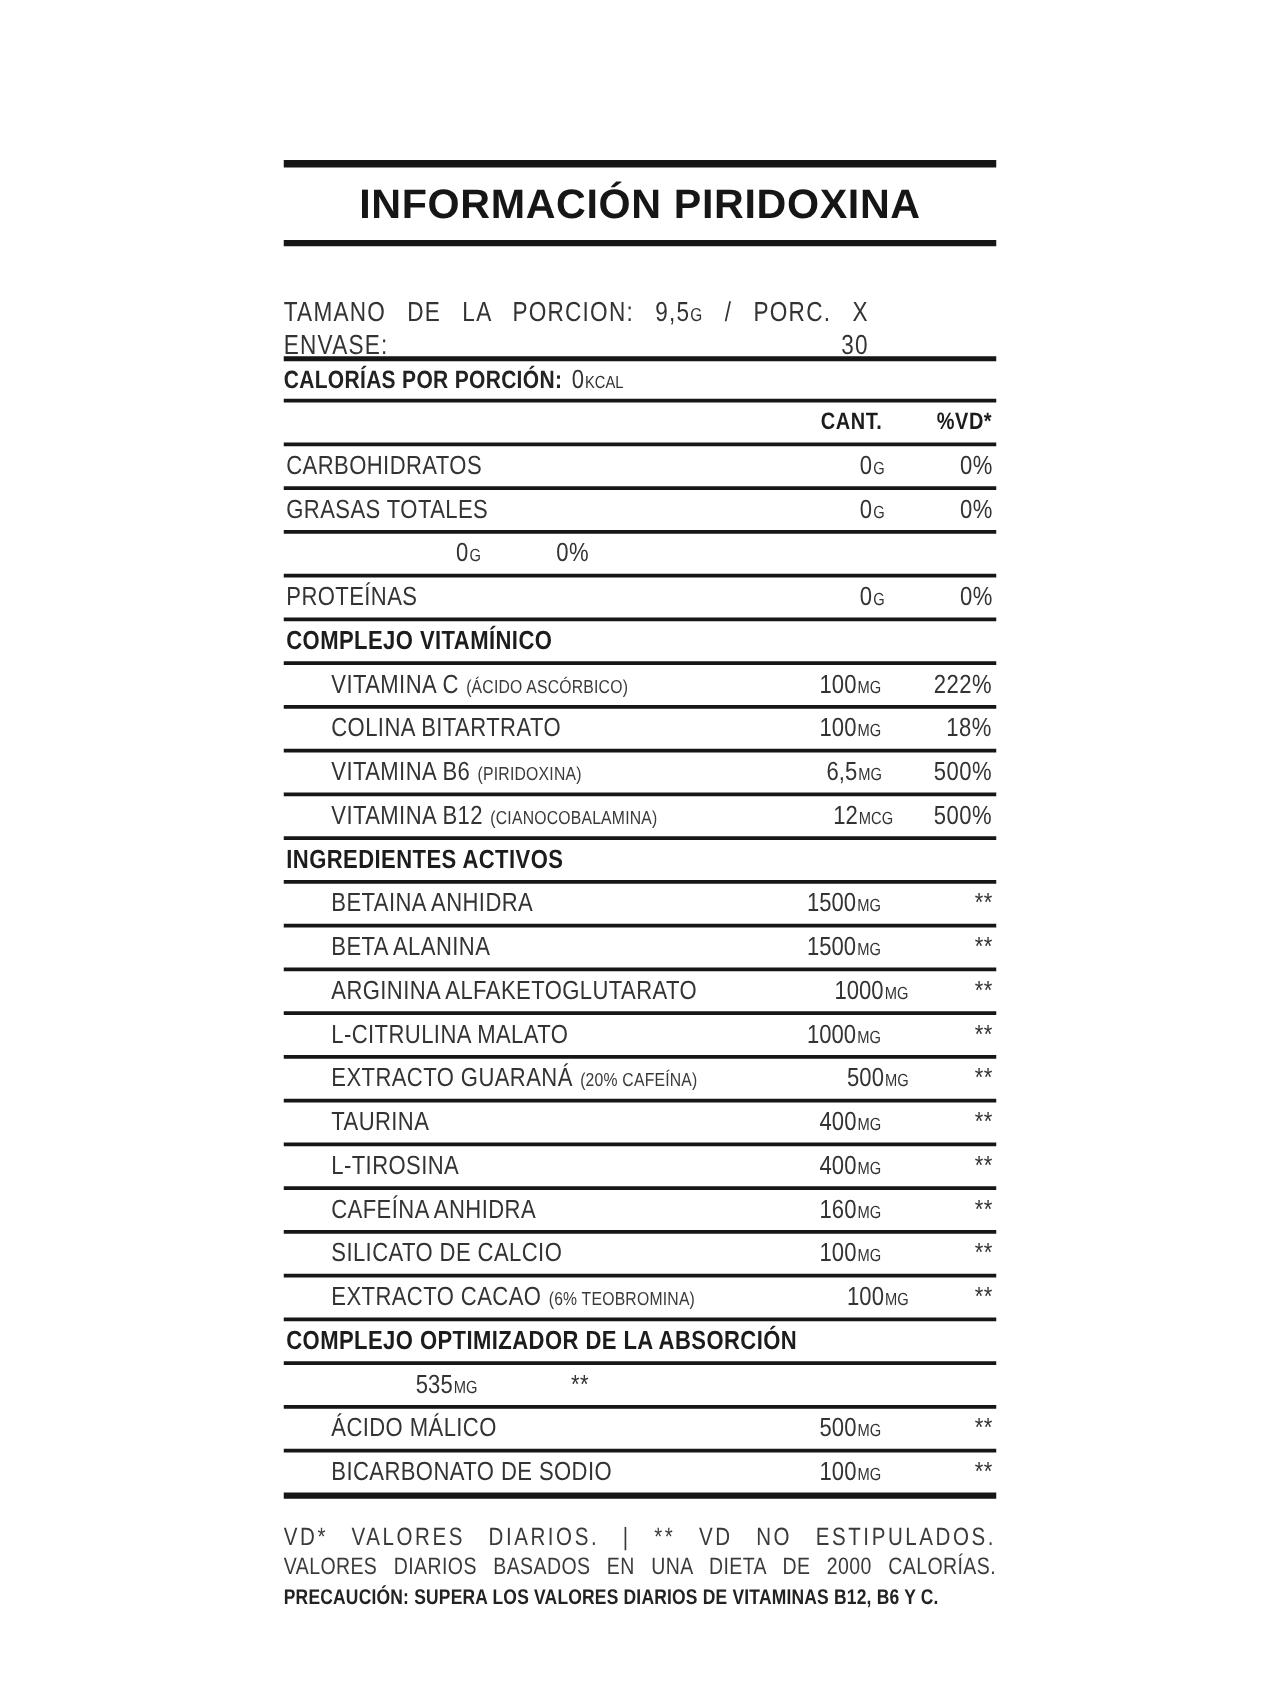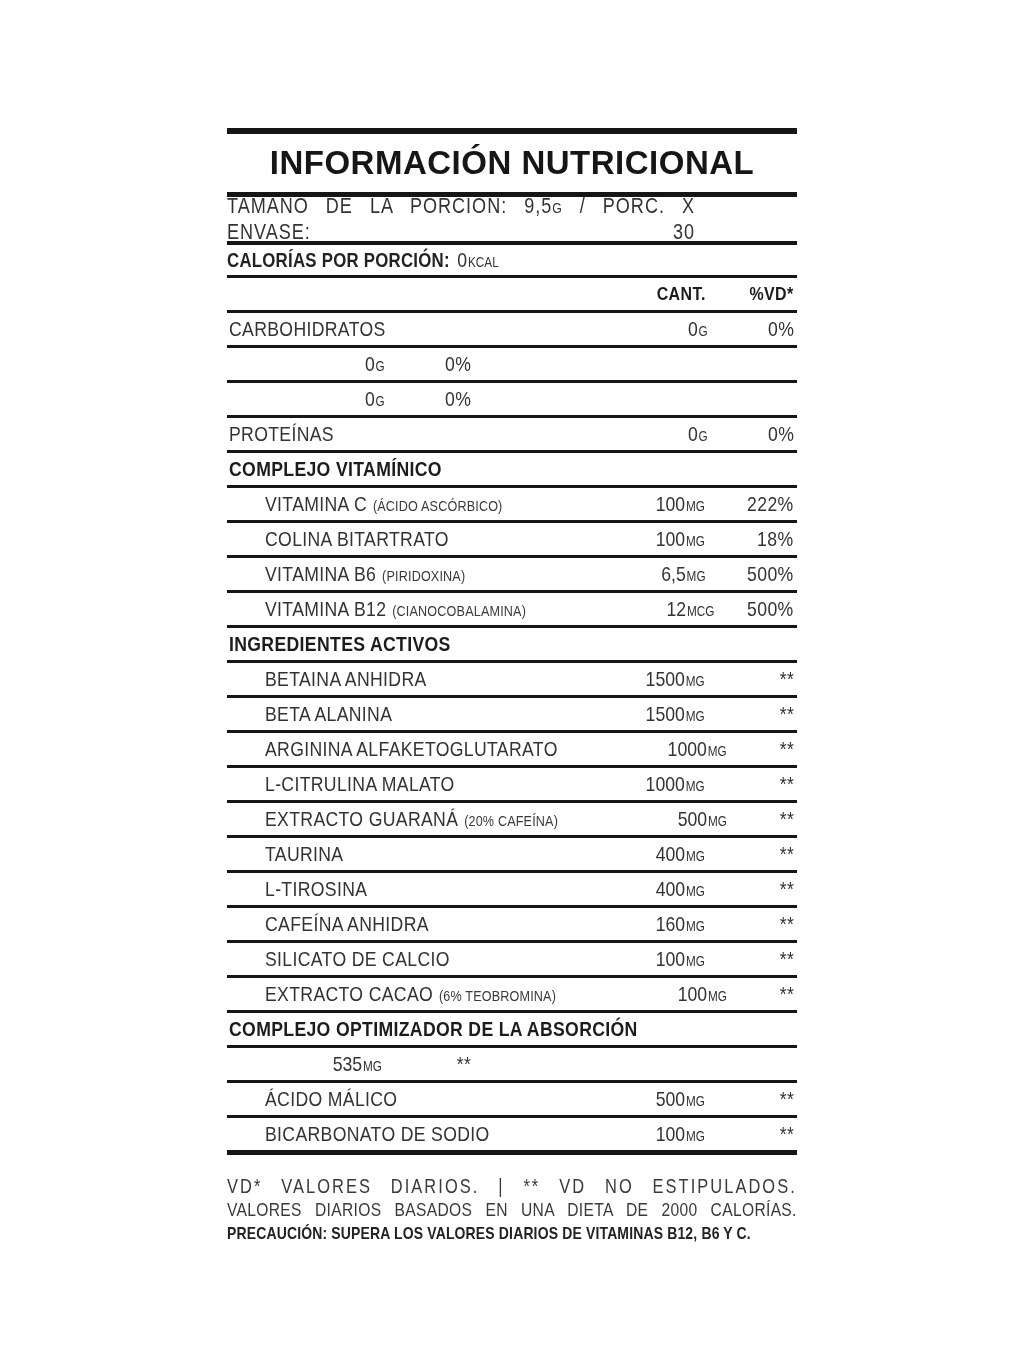--- a/index.html
+++ b/index.html
@@ -26,21 +26,21 @@
   .cxc { transform-origin: 50% 50%; }
   .cxr { transform-origin: 100% 50%; }
 
   .title-row {
     height: 58px;
     display: flex; align-items: center; justify-content: center;
     font-weight: bold; font-size: 33px; letter-spacing: 0.5px;
     color: #161616;
   }
 
-  .serving-row { height: 44px; display: flex; align-items: center; overflow: hidden; }
+  .serving-row { height: 44px; display: flex; align-items: center; overflow: hidden; margin-top: 44px; }
   .serving-line {
     display: block; width: 694px;
     transform: scaleX(0.821); transform-origin: 0 50%;
     font-size: 22px; letter-spacing: 1.2px;
     text-align: justify; text-align-last: justify;
     color: #333333;
   }
   .unit-sm { font-size: 15px; }
 
   .calories-row { height: 30px; display: flex; align-items: center; }
@@ -81,21 +81,21 @@
   .f3 { font-weight: bold; font-size: 17px; letter-spacing: 0.2px; line-height: 25px; color: #222; }
 </style>
 </head>
 <body>
 
 <div class="sheet">
 
   <div class="rule r6"></div>
 
   <div class="title-row">
-    <span>INFORMACIÓN NUTRICIONAL</span>
+    <span>INFORMACIÓN PIRIDOXINA</span>
   </div>
 
   <div class="rule r5"></div>
 
   <div class="serving-row">
     <span class="serving-line"><span>TAMAÑO DE LA PORCIÓN: 9,5</span><span class="unit-sm">G</span><span> / PORC. X ENVASE: 30</span></span>
   </div>
 
   <div class="rule r4"></div>
 
@@ -117,20 +117,21 @@
     </div>
   </div>
 
   <div id="table-body">
       <div class="row">
         <div class="cell lbl"><span class="cx"><span class="row-label">CARBOHIDRATOS</span></span></div>
         <div class="cell amt"><span class="cx cxc"><span class="amt-num">0</span><span class="amt-unit">G</span></span></div>
         <div class="cell dv"><span class="cx cxr dv-val">0%</span></div>
       </div>
       <div class="row">
+        <div class="cell lbl"><span class="cx"><span class="row-label">GRASAS TOTALES</span></span></div>
         <div class="cell amt"><span class="cx cxc"><span class="amt-num">0</span><span class="amt-unit">G</span></span></div>
         <div class="cell dv"><span class="cx cxr dv-val">0%</span></div>
       </div>
       <div class="row ind">
         <div class="cell amt"><span class="cx cxc"><span class="amt-num">0</span><span class="amt-unit">G</span></span></div>
         <div class="cell dv"><span class="cx cxr dv-val">0%</span></div>
       </div>
       <div class="row">
         <div class="cell lbl"><span class="cx"><span class="row-label">PROTEÍNAS</span></span></div>
         <div class="cell amt"><span class="cx cxc"><span class="amt-num">0</span><span class="amt-unit">G</span></span></div>

